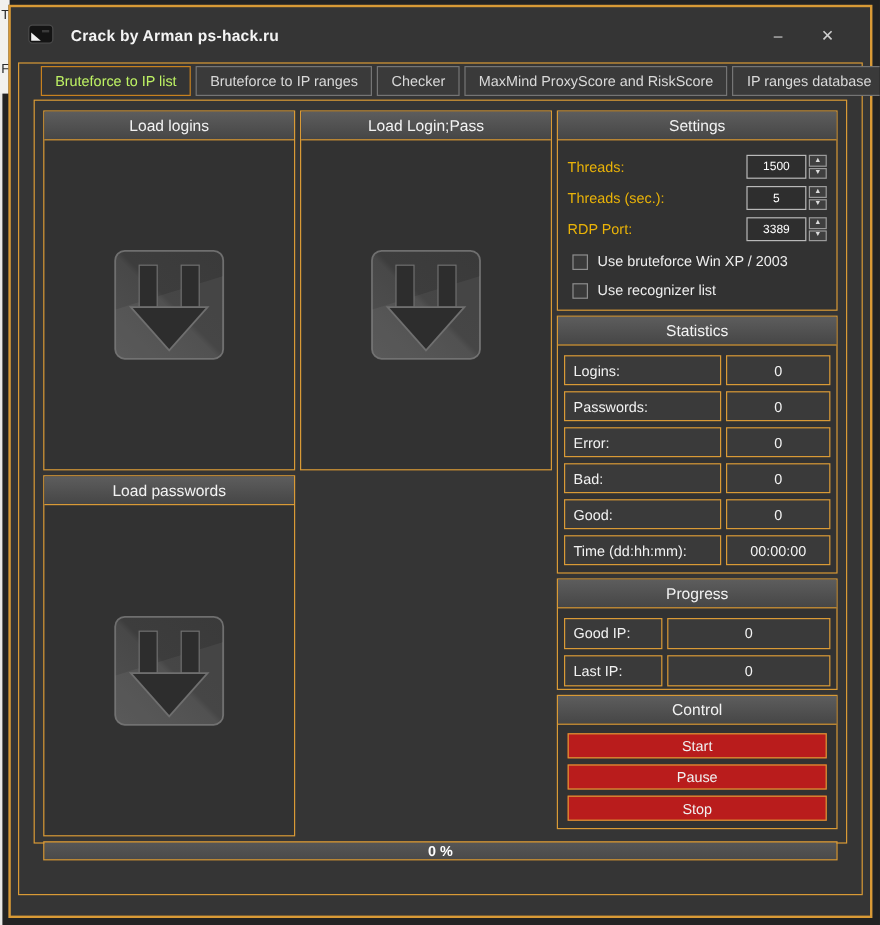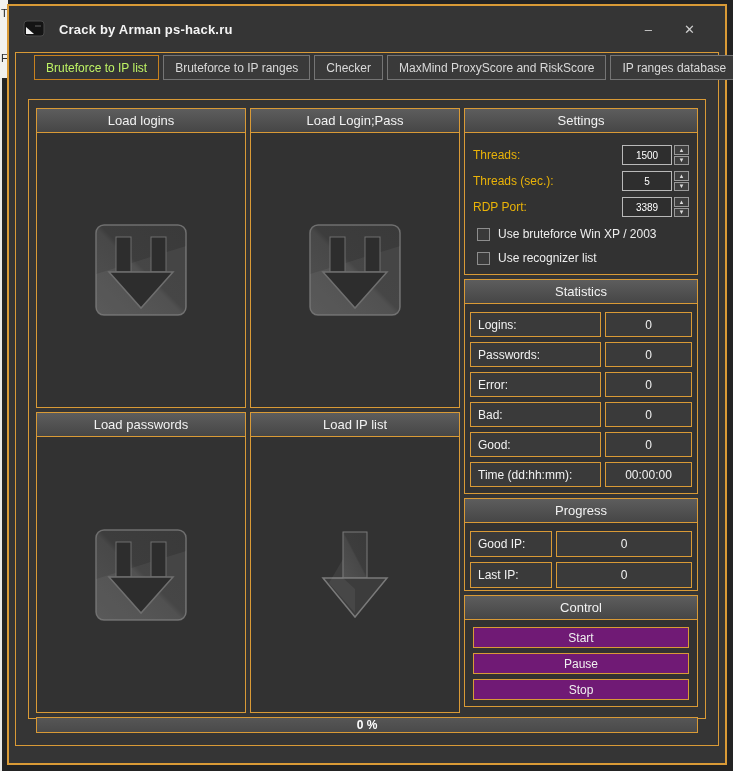--- a/index.html
+++ b/index.html
@@ -29,21 +29,21 @@
   
   .group-box { margin:0 6px; height:694px; border:1px solid #d99a36; padding-top:2px; }
 
   
   .tab-row { display:flex; gap:4px; padding-left:18px; height:25px; }
   .tab { display:flex; align-items:center; padding:0 11px; font-size:12px; color:#d9d9d9;
          background:#3a3a3a; border:1px solid #757575; white-space:nowrap; }
   .tab.active { color:#bef264; border-color:#c8811f; background:#343434; }
 
   
-  .content { margin:19px 12px 0 12px; height:620px; border:1px solid #d99a36;
+  .content { margin:3px 12px 0 12px; height:620px; border:1px solid #d99a36;
              padding:8px 7px 6px 7px; display:flex; flex-direction:column; }
   .content-main { display:flex; gap:4px; height:605px; }
 
   
   .left-grid { display:grid; grid-template-columns:210px 210px; grid-template-rows:300px 301px; gap:4px; }
 
   .panel { border:1px solid #d99a36; background:#323232; display:flex; flex-direction:column; }
   .panel-header { height:24px; flex:0 0 auto; background:linear-gradient(#5d5d5d,#464646);
                   border-bottom:1px solid #d99a36; color:#f2f2f2; font-size:13px;
                   display:flex; align-items:center; justify-content:center; }
@@ -76,21 +76,21 @@
   .cell { border:1px solid #d99a36; background:#3a3a3a; color:#f2f2f2; font-size:12px;
           height:25px; display:flex; align-items:center; }
   .cell.lbl { padding-left:7px; }
   .cell.val { justify-content:center; }
   .stat-lbl { width:131px; } .stat-val { flex:1; }
   .prog-lbl { width:82px; }  .prog-val { flex:1; }
   .panel.progress .cell { height:26px; }
 
   
   .ctl-body { padding:7px 8px 0 8px; display:block; }
-  .ctl-btn { width:100%; height:21px; margin-bottom:5px; background:#701a75;
+  .ctl-btn { width:100%; height:21px; margin-bottom:5px; background:#b91c1c;
              border:1px solid #d99a36; color:#f0f0f0; font-size:12px;
              display:flex; align-items:center; justify-content:center; cursor:default; }
 
   
   .progress-bar { margin-top:4px; height:26px; border:1px solid #d99a36;
                   background:linear-gradient(#565656,#4a4a4a); color:#ffffff;
                   font-size:12px; font-weight:bold; display:flex; align-items:center; justify-content:center; }
 
   .dl-square-icon { width:96px; height:96px; }
   .dl-arrow-icon { width:80px; height:92px; }
@@ -182,28 +182,20 @@
 
           <div class="panel">
             <div class="panel-header">Load passwords</div>
             <div class="panel-body">
               <svg class="dl-square-icon">
                   <use href="#dl-square"></use>
                 </svg>
             </div>
           </div>
 
-          <div class="panel">
-            <div class="panel-header">Load IP list</div>
-            <div class="panel-body">
-              <svg class="dl-arrow-icon">
-                  <use href="#dl-arrow"></use>
-                </svg>
-            </div>
-          </div>
 
         </div>
 
         <div class="right-col">
 
           <div class="panel settings">
             <div class="panel-header">Settings</div>
             <div class="set-body">
               <div class="set-row">
                 <span class="set-label">Threads:</span>

